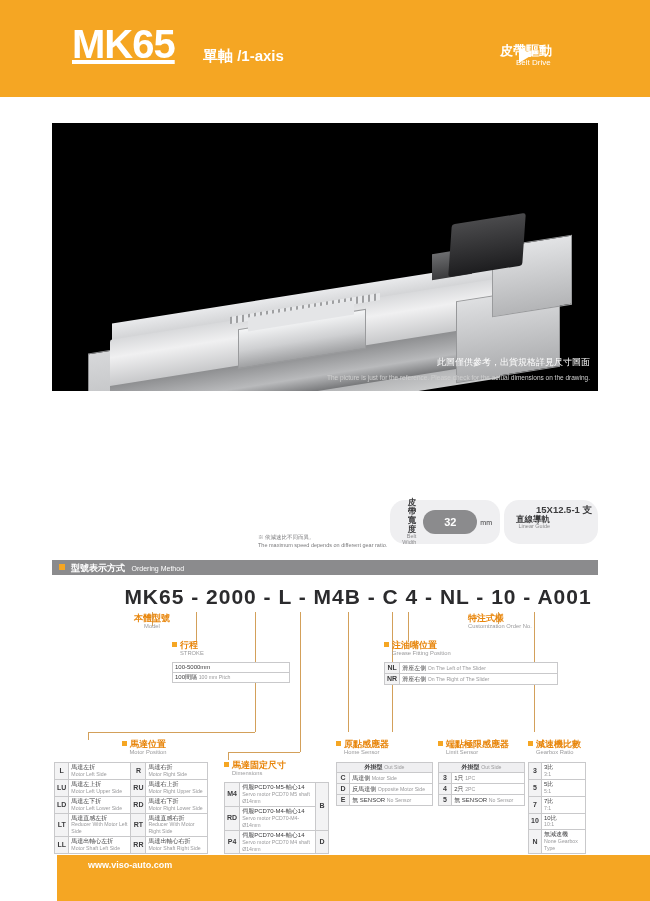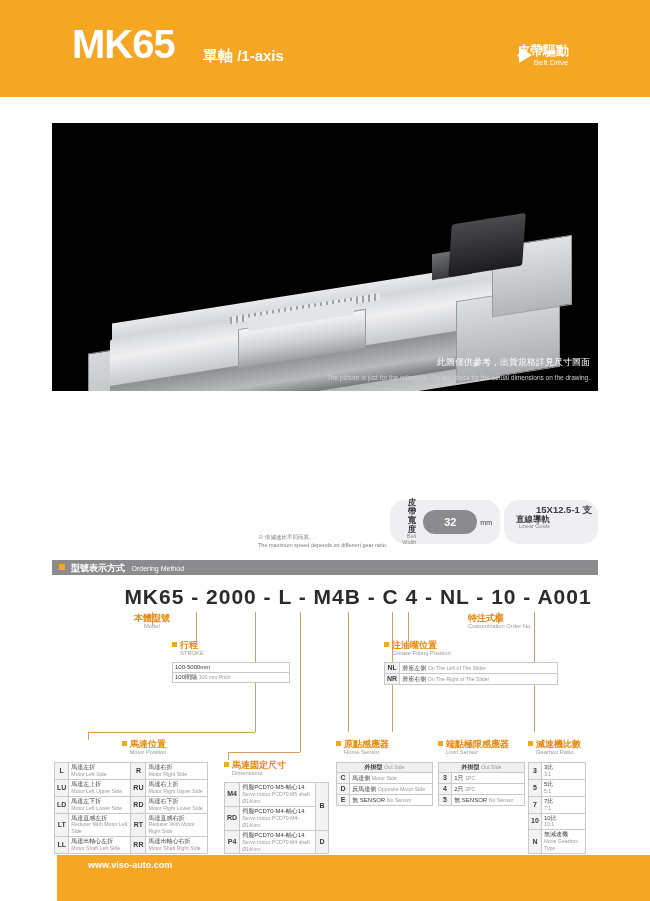--- a/index.html
+++ b/index.html
@@ -17,28 +17,29 @@
     background:#F5A623;
   }
   .header .left-block {
     position:absolute; left:0; top:0; width:57px; height:97px;
     background:#F5A623;
   }
   .model-title {
     position:absolute; left:72px; top:24px;
     font-size:40px; font-weight:bold; color:#ffffff; letter-spacing:-1px;
     line-height:1;
+    text-decoration:underline;
   }
   .model-sub {
     position:absolute; left:203px; top:47px;
     font-size:15px; color:#ffffff; font-weight:bold;
   }
   .drive-type {
-    position:absolute; right:42px; top:44px;
-    text-align:center; width:130px;
+    position:absolute; right:20px; top:44px;
+    text-align:left; width:130px;
   }
   .drive-type .cn { font-size:13px; color:#ffffff; font-weight:bold; display:block; line-height:1.1;}
   .drive-type .en { font-size:8px; color:#ffffff; display:block; line-height:1.2;padding-left:16px;}
   .play-tri {
     position:absolute; right:118px; top:47px;
     width:0;height:0;border-left:13px solid #ffffff;
     border-top:8px solid transparent;border-bottom:8px solid transparent;
   }
   
   .photo-wrap {

